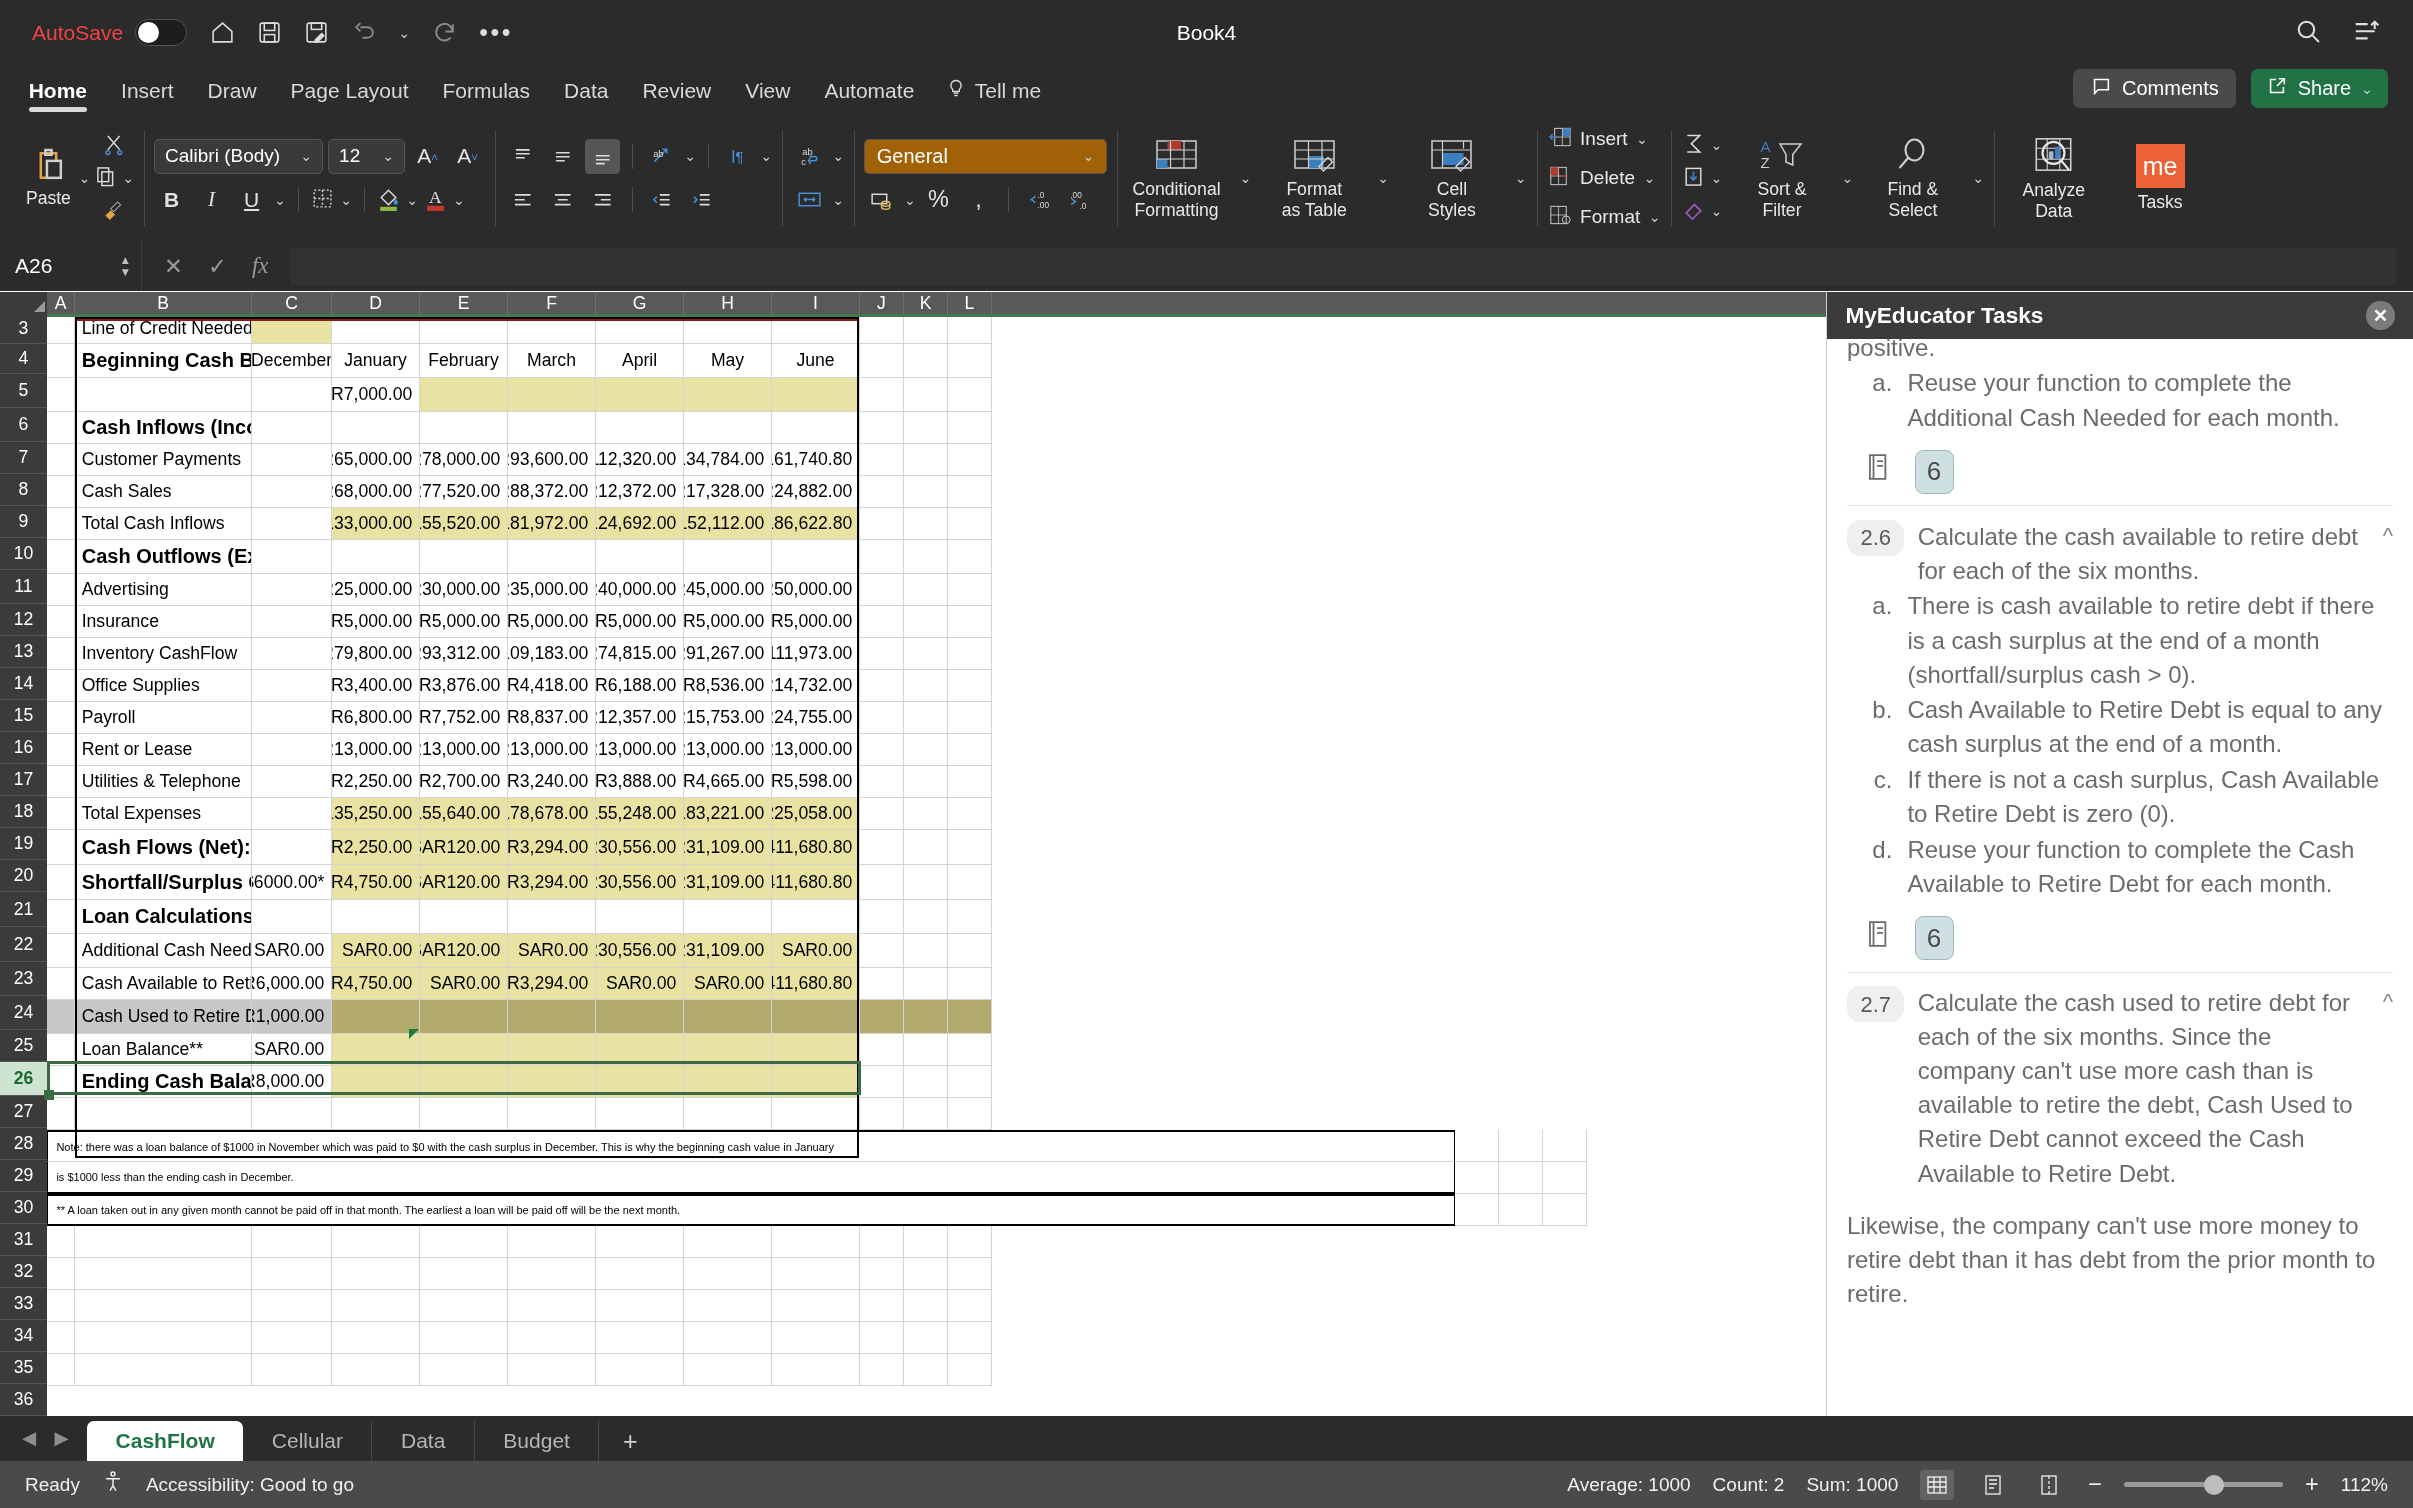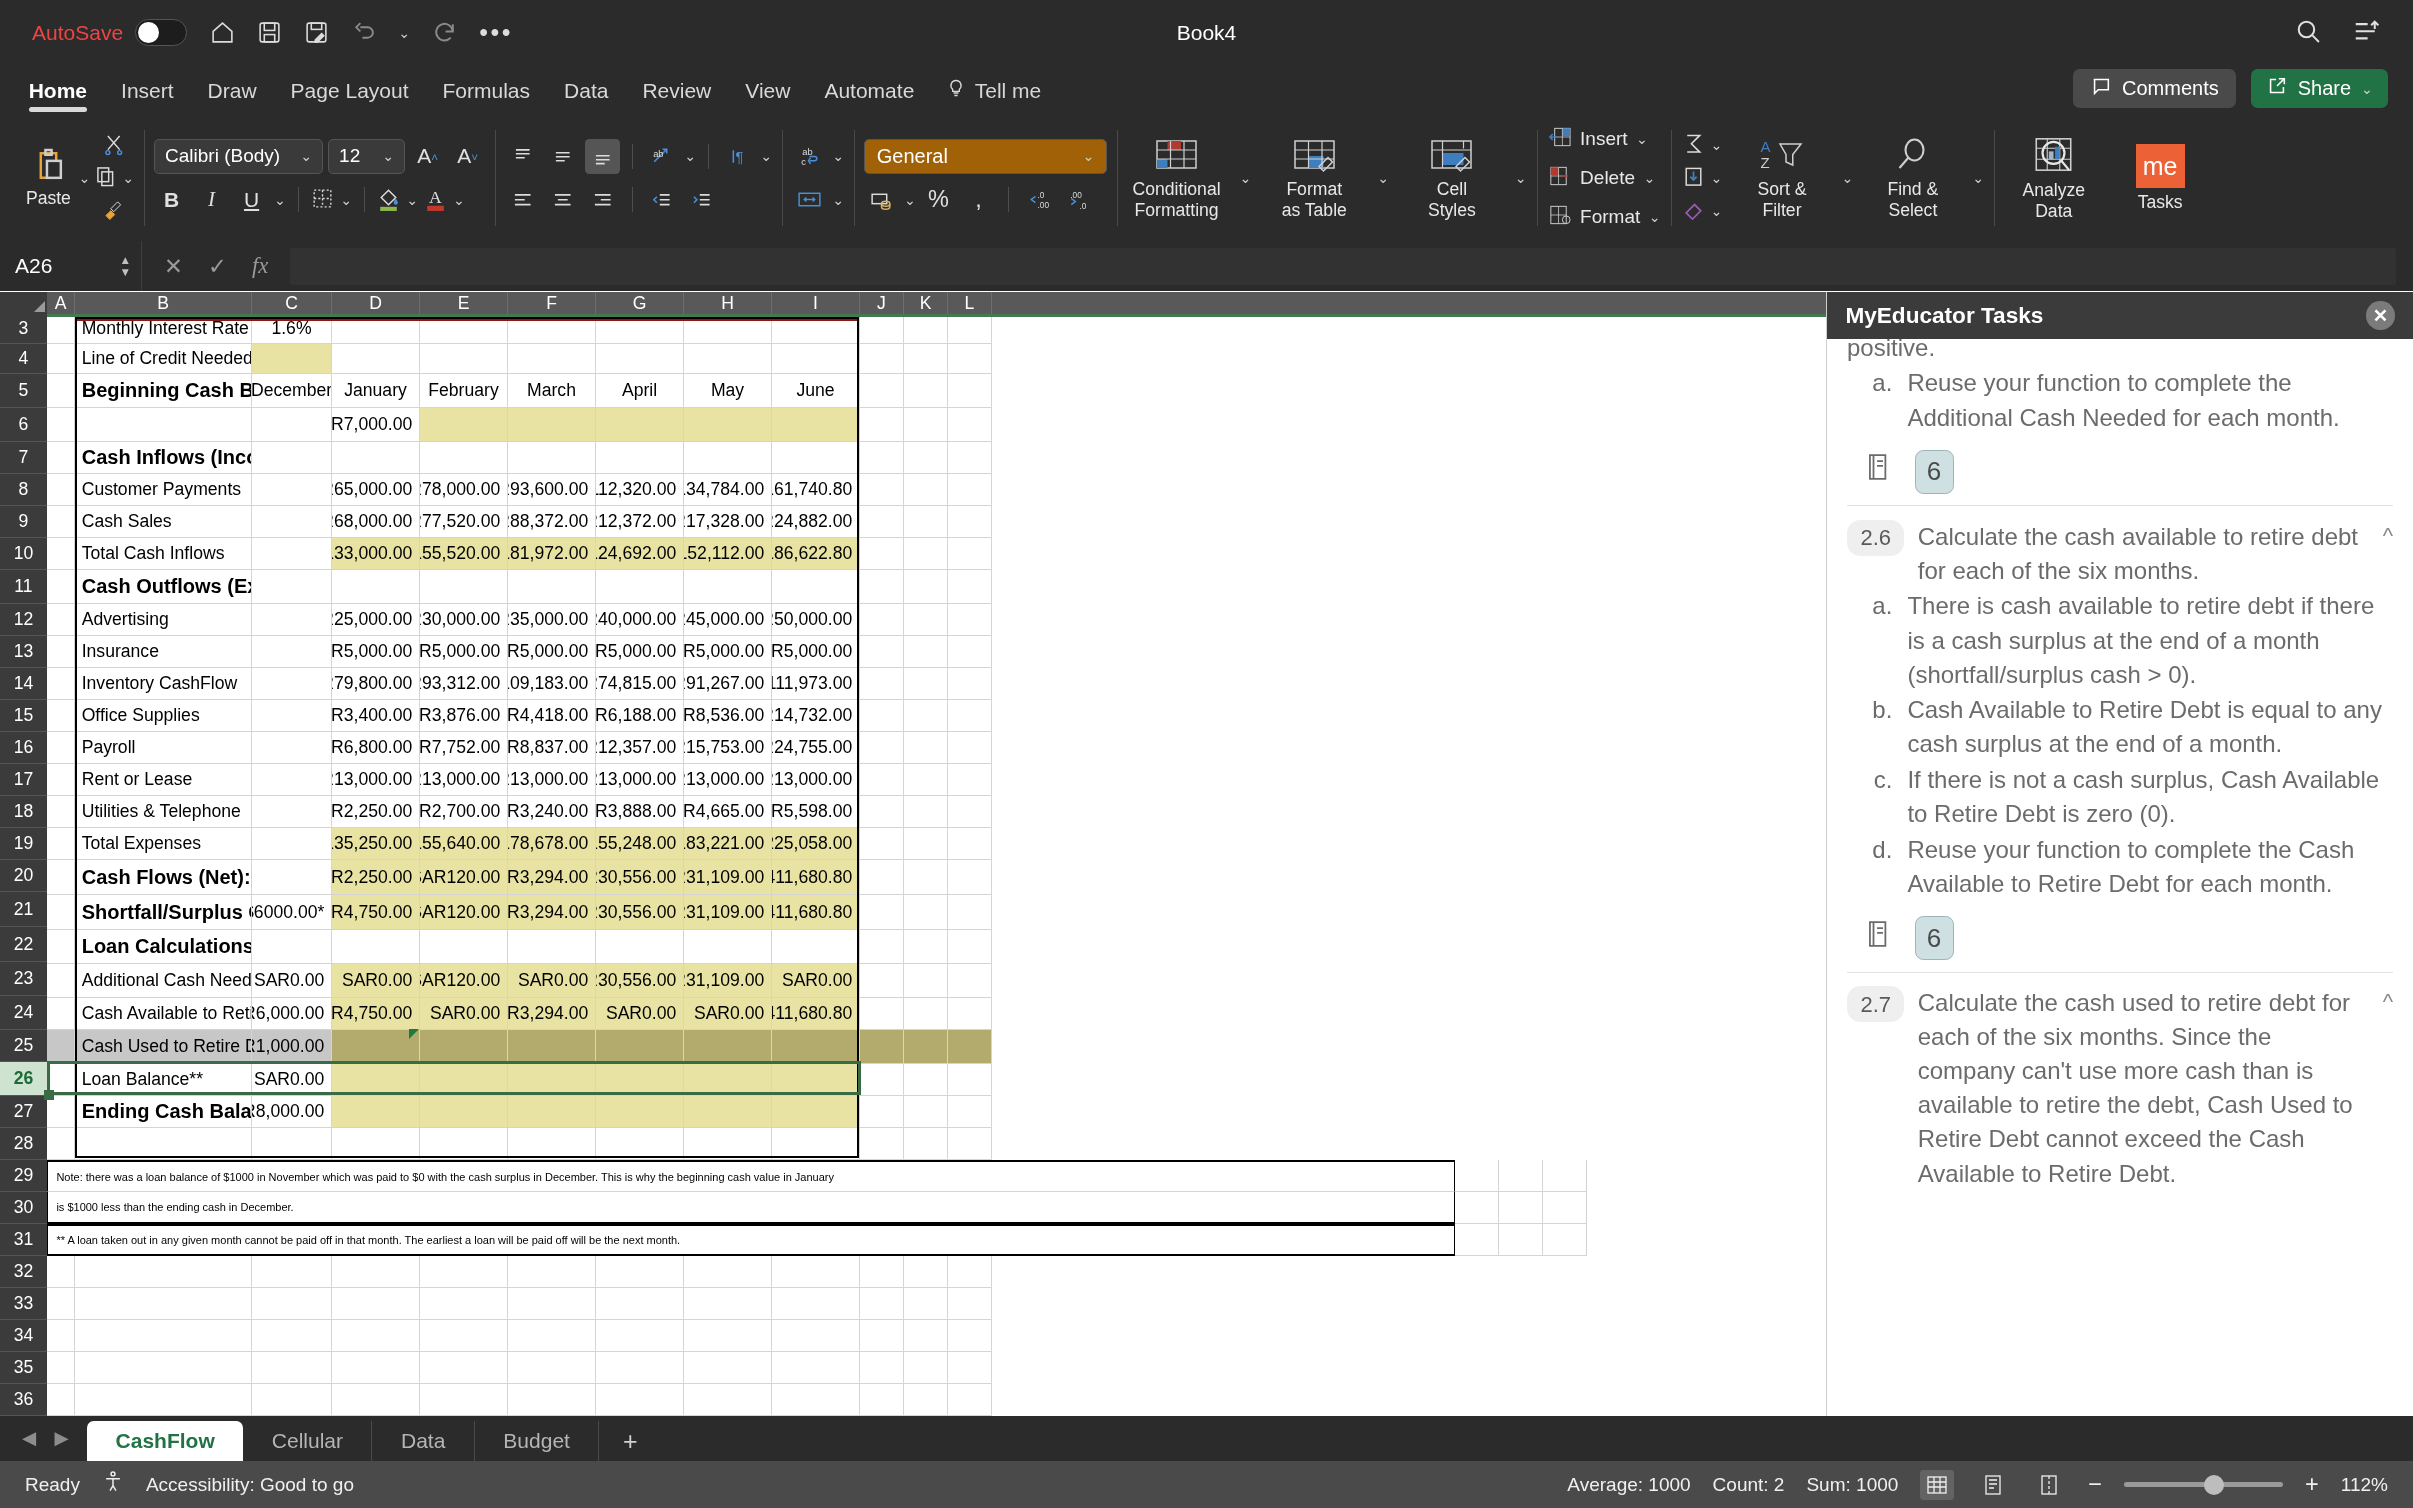--- a/index.html
+++ b/index.html
@@ -774,34 +774,20 @@
         <div class="rowhead" style="height: 32px;">32</div>
         <div class="rowhead" style="height: 32px;">33</div>
         <div class="rowhead" style="height: 32px;">34</div>
         <div class="rowhead" style="height: 32px;">35</div>
         <div class="rowhead" style="height: 32px;">36</div>
         <div class="rowhead" style="height: 32px;">37</div>
       </div>
     <div class="cells" id="cellgrid">
         <div class="grow">
           <div class="cell " style="width: 28px; height: 30px;"></div>
-          <div class="cell " style="width: 177px; height: 30px;">Monthly Interest Rate</div>
-          <div class="cell c" style="width: 80px; height: 30px;">1.6%</div>
-          <div class="cell " style="width: 88px; height: 30px;"></div>
-          <div class="cell " style="width: 88px; height: 30px;"></div>
-          <div class="cell " style="width: 88px; height: 30px;"></div>
-          <div class="cell " style="width: 88px; height: 30px;"></div>
-          <div class="cell " style="width: 88px; height: 30px;"></div>
-          <div class="cell " style="width: 88px; height: 30px;"></div>
-          <div class="cell " style="width: 44px; height: 30px;"></div>
-          <div class="cell " style="width: 44px; height: 30px;"></div>
-          <div class="cell " style="width: 44px; height: 30px;"></div>
-        </div>
-        <div class="grow">
-          <div class="cell " style="width: 28px; height: 30px;"></div>
           <div class="cell " style="width: 177px; height: 30px;">Line of Credit Needed</div>
           <div class="cell yel" style="width: 80px; height: 30px;"></div>
           <div class="cell " style="width: 88px; height: 30px;"></div>
           <div class="cell " style="width: 88px; height: 30px;"></div>
           <div class="cell " style="width: 88px; height: 30px;"></div>
           <div class="cell " style="width: 88px; height: 30px;"></div>
           <div class="cell " style="width: 88px; height: 30px;"></div>
           <div class="cell " style="width: 88px; height: 30px;"></div>
           <div class="cell " style="width: 44px; height: 30px;"></div>
           <div class="cell " style="width: 44px; height: 30px;"></div>
@@ -1285,20 +1271,21 @@
           </svg>
       </span>
       <span class="badge-num">6</span>
     </div>
     <div class="tp-sep"></div>
     <div class="tp-task-head">
       <span class="tp-tag">2.7</span>
       <span style="flex:1;">Calculate the cash used to retire debt for each of the six months. Since the company can't use more cash than is available to retire the debt, Cash Used to Retire Debt cannot exceed the Cash Available to Retire Debt.</span>
       <span class="tp-caret">^</span>
     </div>
+    <div style="margin-top:18.4px;">Likewise, the company can't use more money to retire debt than it has debt from the prior month to retire.</div>
   </div>
 </div>
 
 <div class="sheet-tabs">
   <div class="navarrows">
     <span>◀</span>
     <span>▶</span>
   </div>
   <div class="stab active">CashFlow</div>
   <div class="stab">Cellular</div>

